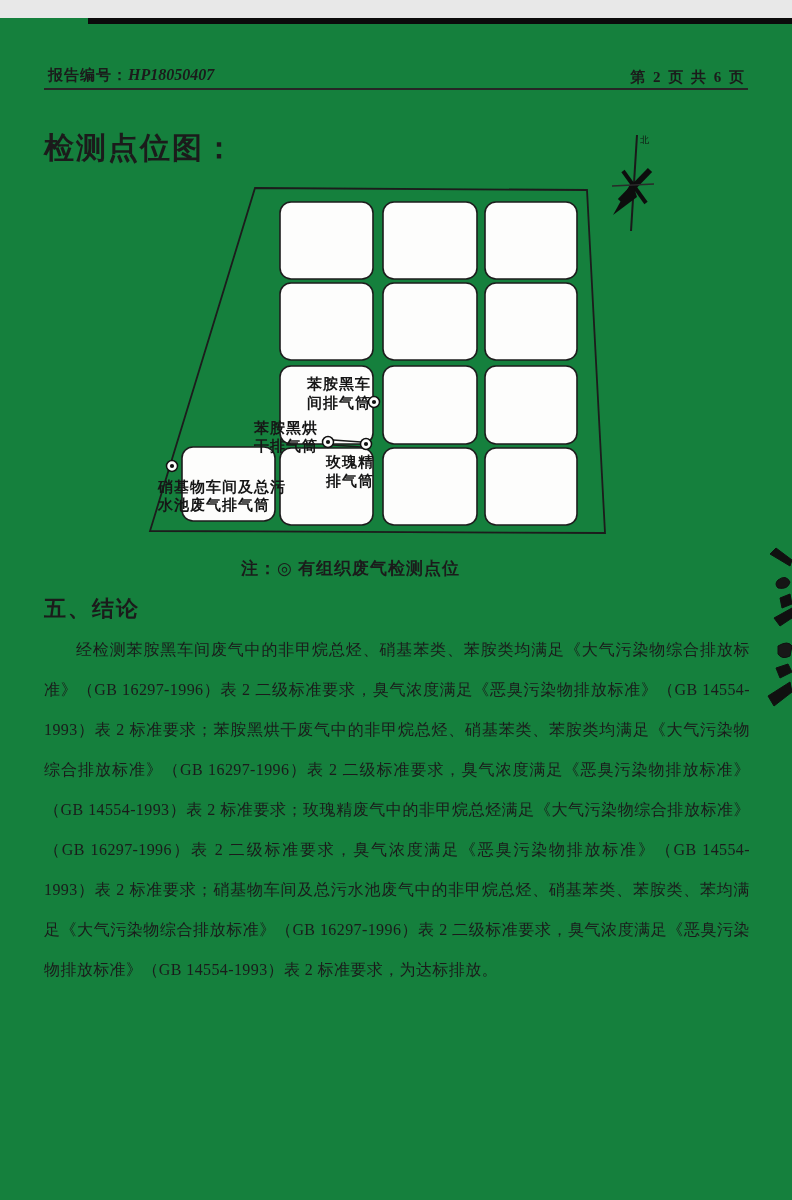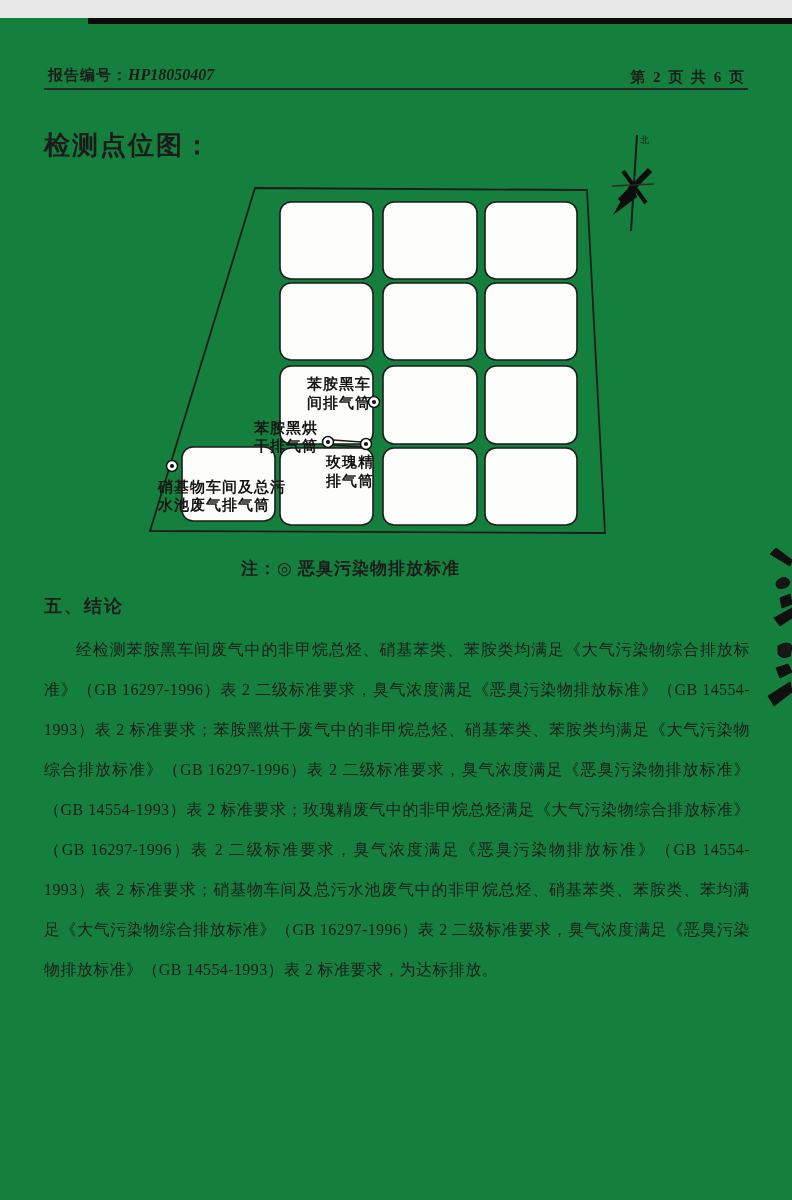--- a/index.html
+++ b/index.html
@@ -25,21 +25,21 @@
     position:absolute;right:46px;top:50px;
     font-size:15px;font-weight:700;letter-spacing:2px;white-space:nowrap;
   }
   .hdr-rule{
     position:absolute;left:44px;top:70px;width:704px;height:2px;
     background:#262626;
   }
   .map-title{
     position:absolute;left:44px;top:110px;
     font-family:"Liberation Sans","DejaVu Sans",sans-serif;
-    font-weight:700;font-size:26px;letter-spacing:2px;
+    font-weight:700;font-size:30px;letter-spacing:2px;
   }
   .diagram{
     position:absolute;left:140px;top:105px;width:520px;height:430px;
   }
   .diagram svg{display:block;width:100%;height:100%;}
   .bldg{fill:#fdfdfc;stroke:#1c1c1c;stroke-width:1.6;}
   .site{fill:none;stroke:#1c1c1c;stroke-width:1.8;}
   .lbl{
     font-family:"Liberation Sans","DejaVu Sans",sans-serif;
     font-weight:700;font-size:15px;fill:#161616;letter-spacing:1px;
@@ -48,21 +48,21 @@
     font-family:"Liberation Sans","DejaVu Sans",sans-serif;
     font-size:9px;fill:#111;
   }
   .note{
     position:absolute;left:241px;top:539px;
     font-size:17px;letter-spacing:1px;font-weight:600;
   }
   .concl-title{
     position:absolute;left:44px;top:576px;
     font-family:"Liberation Sans","DejaVu Sans",sans-serif;
-    font-weight:700;font-size:18px;letter-spacing:2px;
+    font-weight:700;font-size:22px;letter-spacing:2px;
   }
   .concl-body{
     position:absolute;left:44px;top:612px;width:706px;
     font-size:16px;line-height:40px;letter-spacing:0.4px;
     text-align:justify;text-justify:inter-character;
     text-indent:2em;margin:0;
   }
   .edge-stamp{
     position:absolute;right:0;top:528px;width:26px;height:178px;
     overflow:hidden;
@@ -146,21 +146,21 @@
         <line x1="497" y1="12" x2="491" y2="108" stroke="#1a1a1a" stroke-width="2"></line>
         <text class="north-lbl" x="500" y="20">北</text>
         <line x1="480" y1="78" x2="510" y2="47" stroke="#0d0d0d" stroke-width="6"></line>
         <line x1="483" y1="48" x2="506" y2="80" stroke="#0d0d0d" stroke-width="4"></line>
         <polygon points="473,92 492,58 497,74" fill="#0d0d0d"></polygon>
         <line x1="472" y1="63" x2="514" y2="61" stroke="#2a2a2a" stroke-width="1.4"></line>
       </g>
     </svg>
   </div>
 
-  <div class="note">注：◎ 恶臭污染物排放标准</div>
+  <div class="note">注：◎ 有组织废气检测点位</div>
 
   <div class="concl-title">五、结论</div>
 
   <p class="concl-body">经检测苯胺黑车间废气中的非甲烷总烃、硝基苯类、苯胺类均满足《大气污染物综合排放标准》（GB 16297-1996）表 2 二级标准要求，臭气浓度满足《恶臭污染物排放标准》（GB 14554-1993）表 2 标准要求；苯胺黑烘干废气中的非甲烷总烃、硝基苯类、苯胺类均满足《大气污染物综合排放标准》（GB 16297-1996）表 2 二级标准要求，臭气浓度满足《恶臭污染物排放标准》（GB 14554-1993）表 2 标准要求；玫瑰精废气中的非甲烷总烃满足《大气污染物综合排放标准》（GB 16297-1996）表 2 二级标准要求，臭气浓度满足《恶臭污染物排放标准》（GB 14554-1993）表 2 标准要求；硝基物车间及总污水池废气中的非甲烷总烃、硝基苯类、苯胺类、苯均满足《大气污染物综合排放标准》（GB 16297-1996）表 2 二级标准要求，臭气浓度满足《恶臭污染物排放标准》（GB 14554-1993）表 2 标准要求，为达标排放。</p>
 
   <div class="edge-stamp">
     <svg viewBox="0 0 26 178" xmlns="http://www.w3.org/2000/svg">
       <g fill="#101010" stroke="#101010">
         <path d="M4,8 L24,20 L26,14 L10,2 Z"></path>
         <path d="M12,34 q8,-6 12,2 q-2,8 -12,6 q-4,-4 0,-8 Z" fill="#151515"></path>

